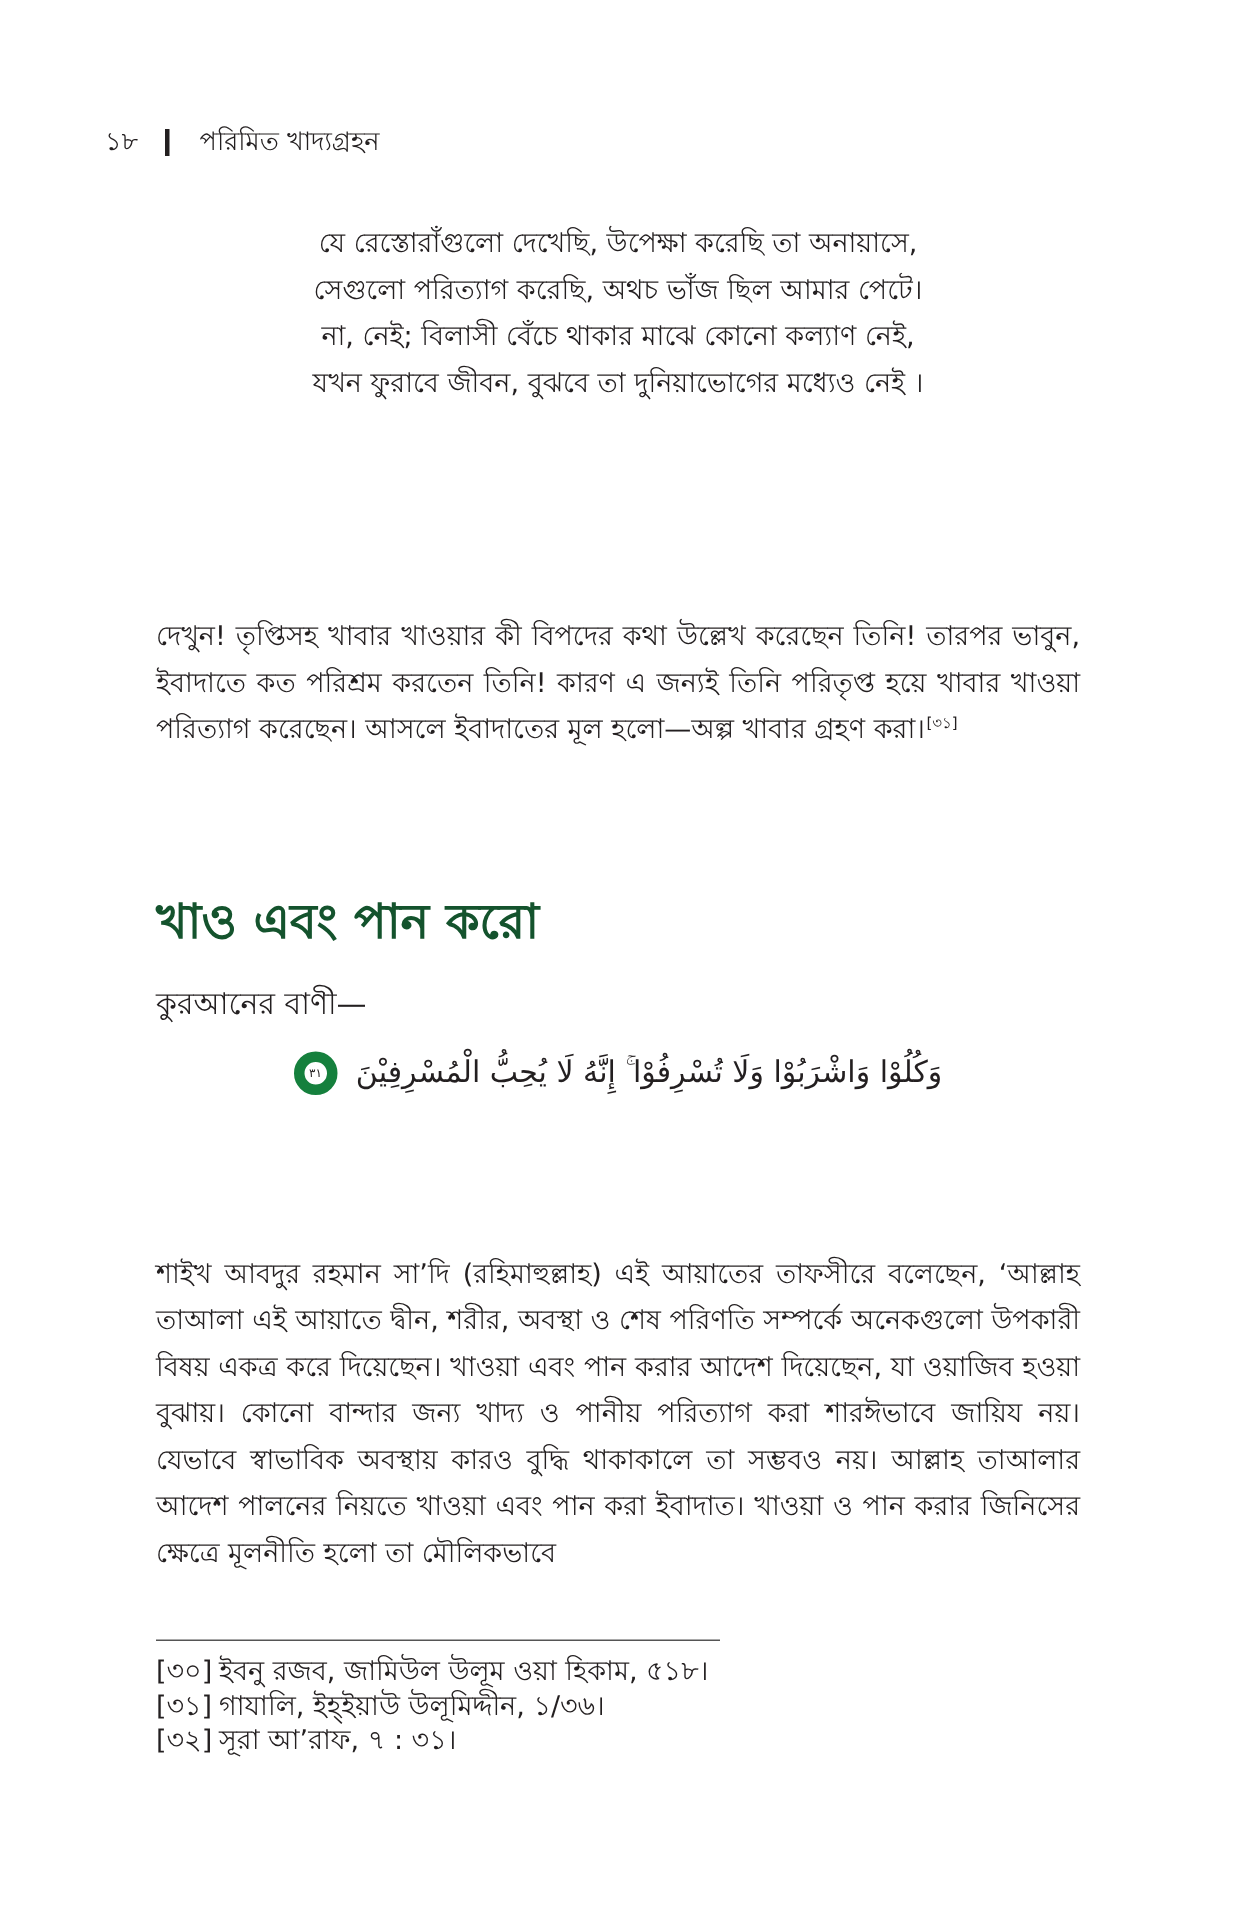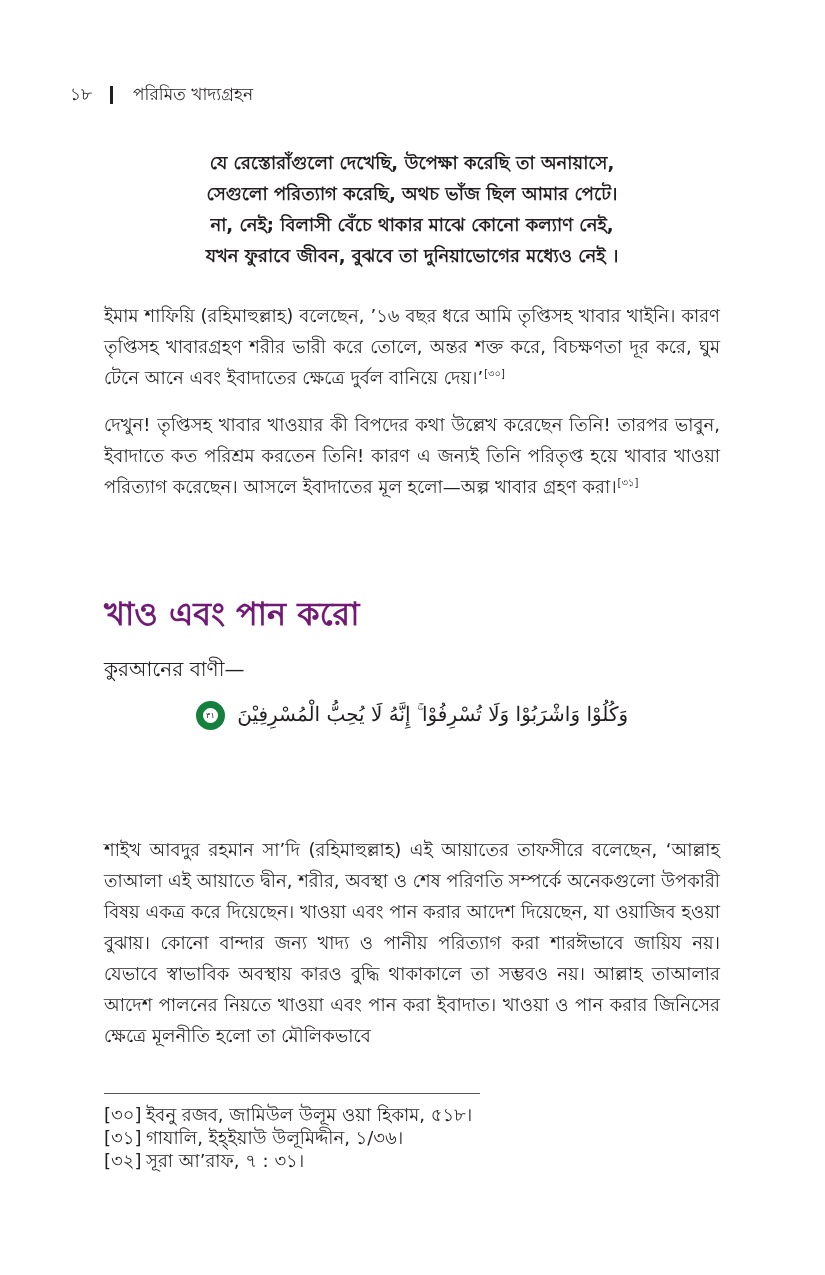--- a/index.html
+++ b/index.html
@@ -16,34 +16,34 @@
     }
     .running-head .pg { margin-right: 18px; }
     .running-head .bar {
       display: inline-block; width: 3px; height: 18px; background: #231f20; margin-right: 20px;
     }
 
     .poem {
       position: absolute; left: 104px; width: 616px; top: 147px;
       text-align: center; font-size: 18px; line-height: 31px;
     }
-    .poem .line { white-space: nowrap; font-weight: bold; }
+    .poem .line { white-space: nowrap; }
 
     .para {
       position: absolute; left: 104px; width: 616px;
       font-size: 18px; line-height: 31px; text-align: justify;
     }
     .para sup { font-size: 10px; vertical-align: top; position: relative; top: -4px; margin-left: 1px; }
 
     #p1 { top: 300px; }
     #p2 { top: 409px; }
 
     .heading {
       position: absolute; left: 104px; top: 592px;
-      font-size: 32px; font-weight: bold; line-height: 44px; color: #701a75;
+      font-size: 32px; font-weight: bold; line-height: 44px; color: #14532d;
     }
     .lead { position: absolute; left: 104px; top: 654px; font-size: 20px; line-height: 31px; }
 
     .ayah {
       position: absolute; left: 104px; width: 616px; top: 698px;
       text-align: center; font-family: "DejaVu Serif", serif; font-size: 20px; line-height: 32px;
     }
     .ayah .ayah-num {
       display: inline-block; width: 15px; height: 15px; border: 7px solid #15803d; border-radius: 50%;
       font-size: 8px; line-height: 15px; text-align: center; margin-right: 6px; vertical-align: middle;
@@ -77,21 +77,20 @@
     <span>পরিমিত খাদ্যগ্রহন</span>
   </div>
 
   <div class="poem">
     <div class="line">যে রেস্তোরাঁগুলো দেখেছি, উপেক্ষা করেছি তা অনায়াসে,</div>
     <div class="line">সেগুলো পরিত্যাগ করেছি, অথচ ভাঁজ ছিল আমার পেটে।</div>
     <div class="line">না, নেই; বিলাসী বেঁচে থাকার মাঝে কোনো কল্যাণ নেই,</div>
     <div class="line">যখন ফুরাবে জীবন, বুঝবে তা দুনিয়াভোগের মধ্যেও নেই ।</div>
   </div>
 
-  <div class="para" id="p1"><span>ইমাম শাফিয়ি (রহিমাহুল্লাহ) বলেছেন, ’১৬ বছর ধরে আমি তৃপ্তিসহ খাবার খাইনি। কারণ তৃপ্তিসহ খাবারগ্রহণ শরীর ভারী করে তোলে, অন্তর শক্ত করে, বিচক্ষণতা দূর করে, ঘুম টেনে আনে এবং ইবাদাতের ক্ষেত্রে দুর্বল বানিয়ে দেয়।’</span><sup>[৩০]</sup></div>
 
   <div class="para" id="p2"><span>দেখুন! তৃপ্তিসহ খাবার খাওয়ার কী বিপদের কথা উল্লেখ করেছেন তিনি! তারপর ভাবুন, ইবাদাতে কত পরিশ্রম করতেন তিনি! কারণ এ জন্যই তিনি পরিতৃপ্ত হয়ে খাবার খাওয়া পরিত্যাগ করেছেন। আসলে ইবাদাতের মূল হলো—অল্প খাবার গ্রহণ করা।</span><sup>[৩১]</sup></div>
 
   <div class="heading">খাও এবং পান করো</div>
   <div class="lead">কুরআনের বাণী—</div>
 
   <div class="ayah">
     <span class="ayah-num">٣١</span>
     <span dir="rtl">وَكُلُوْا وَاشْرَبُوْا وَلَا تُسْرِفُوْا ۚ إِنَّهُ لَا يُحِبُّ الْمُسْرِفِيْنَ</span>
   </div>

